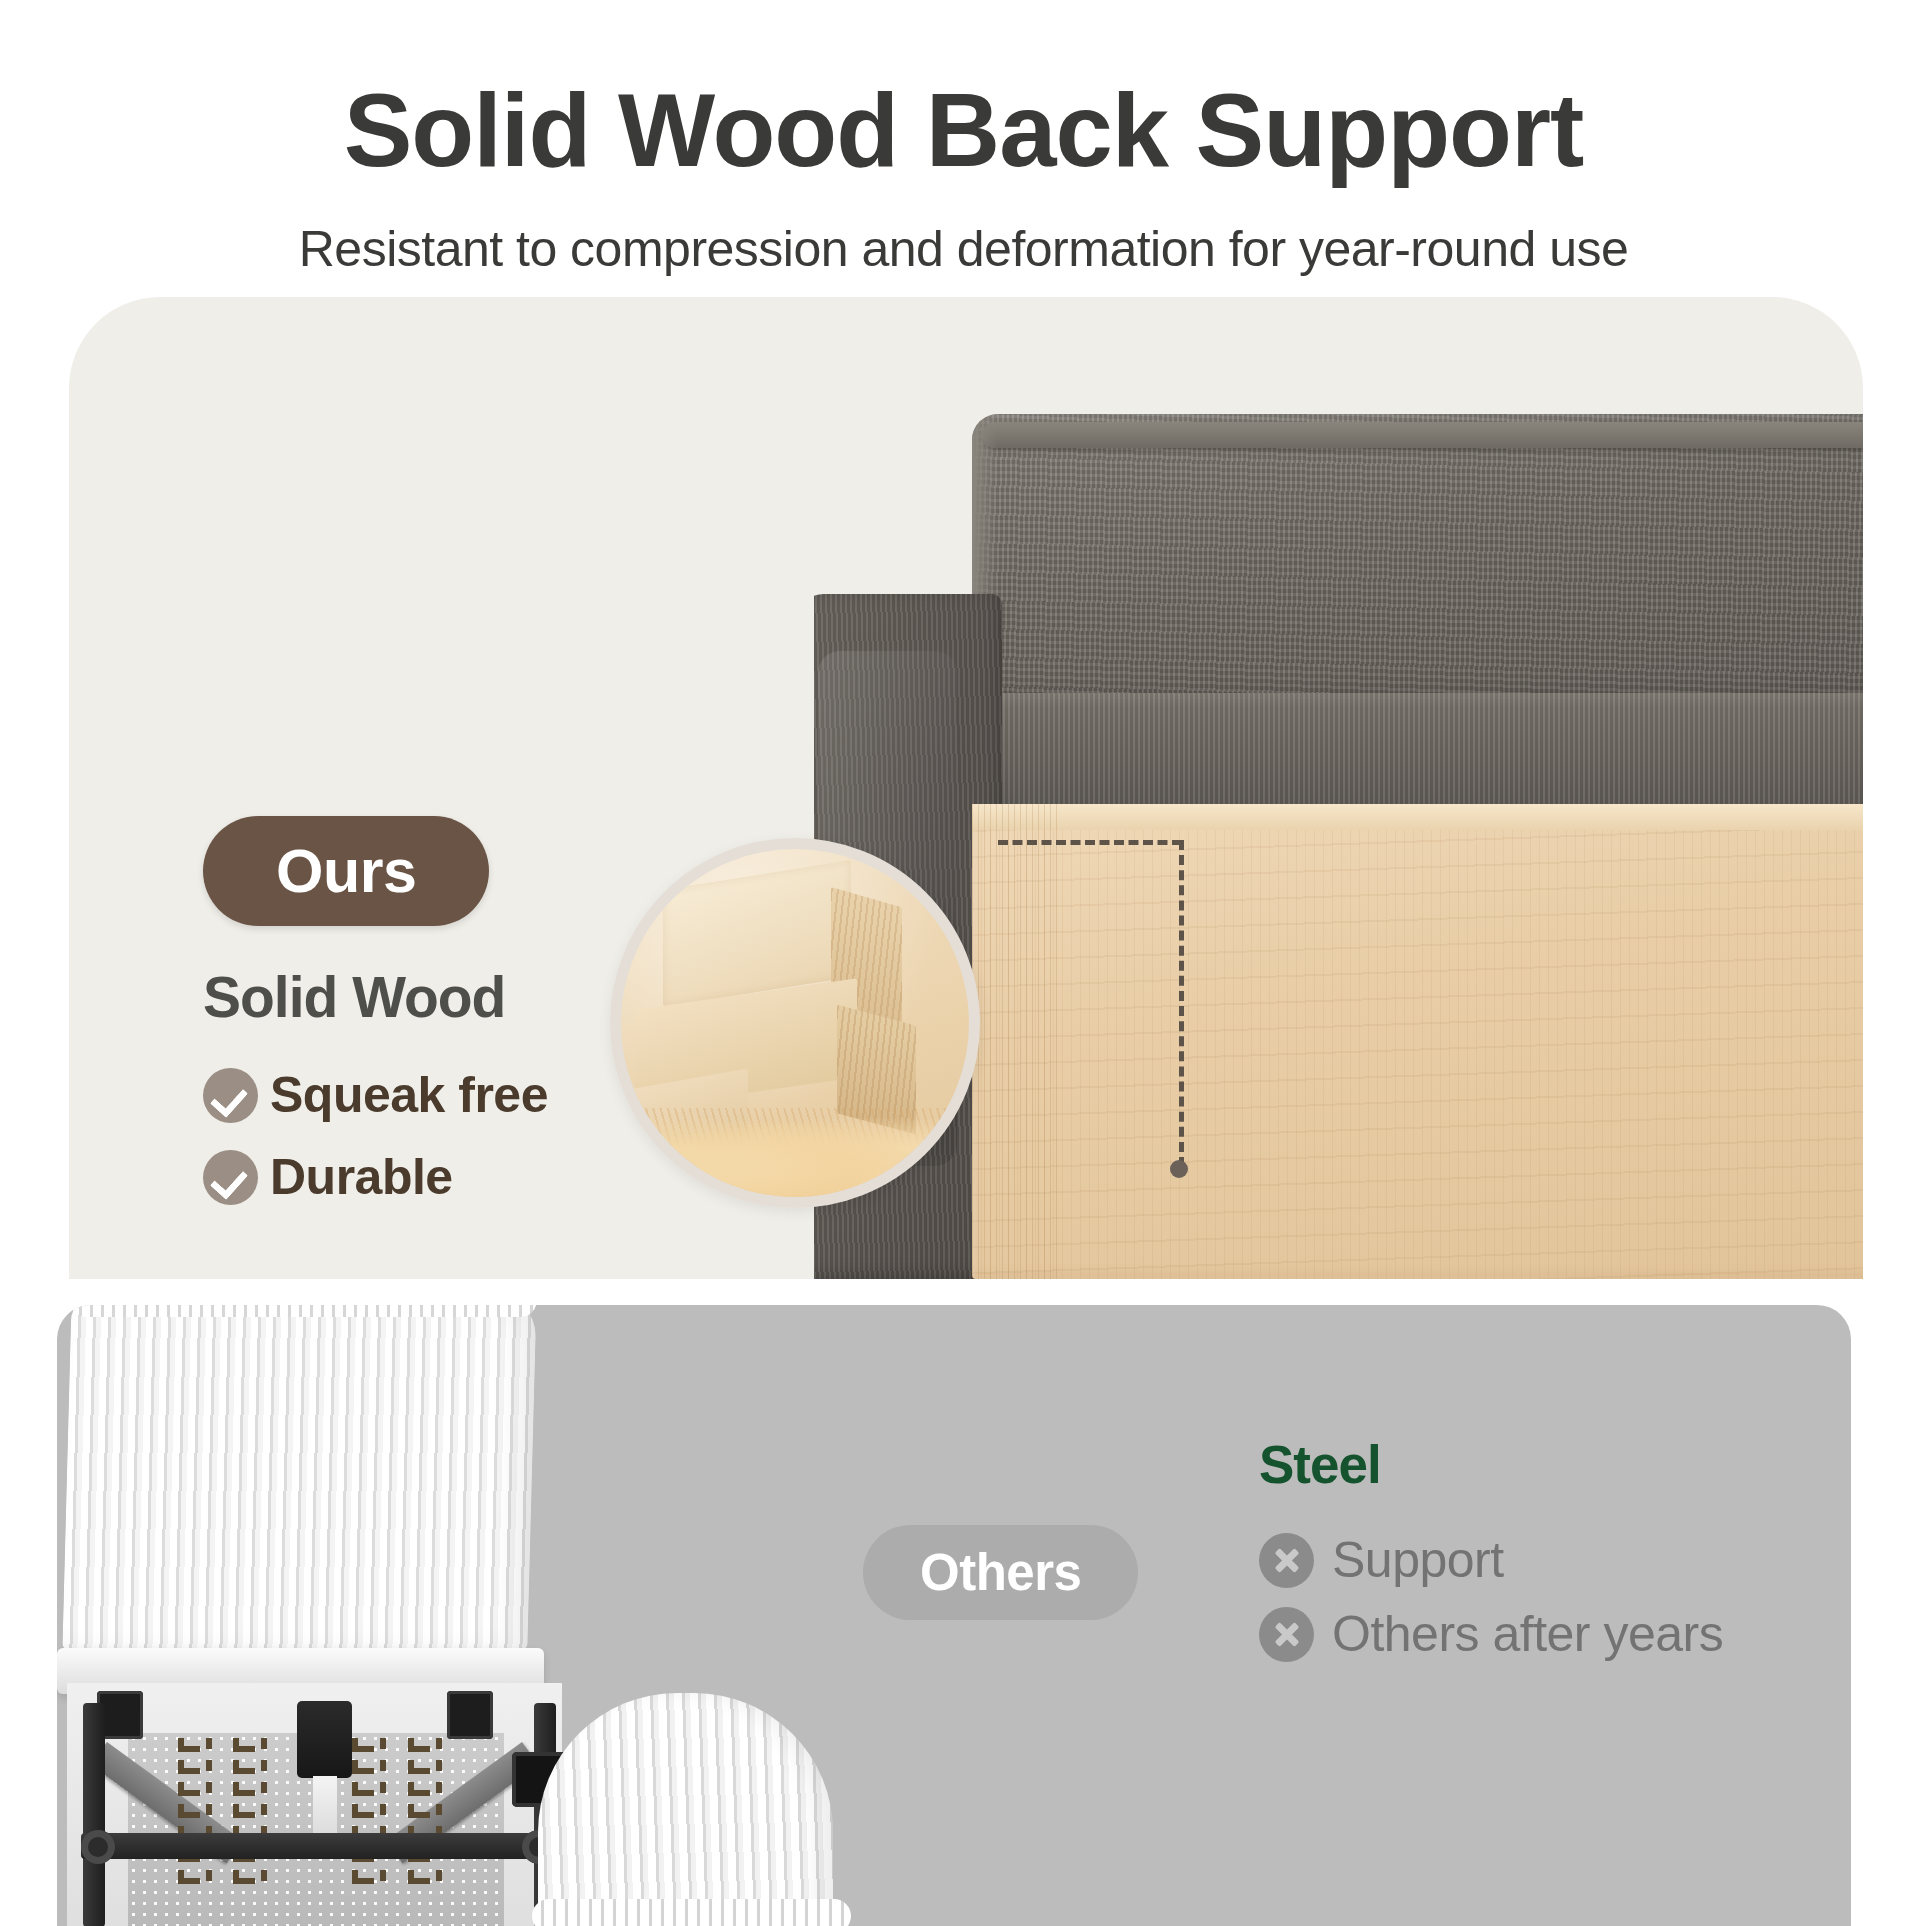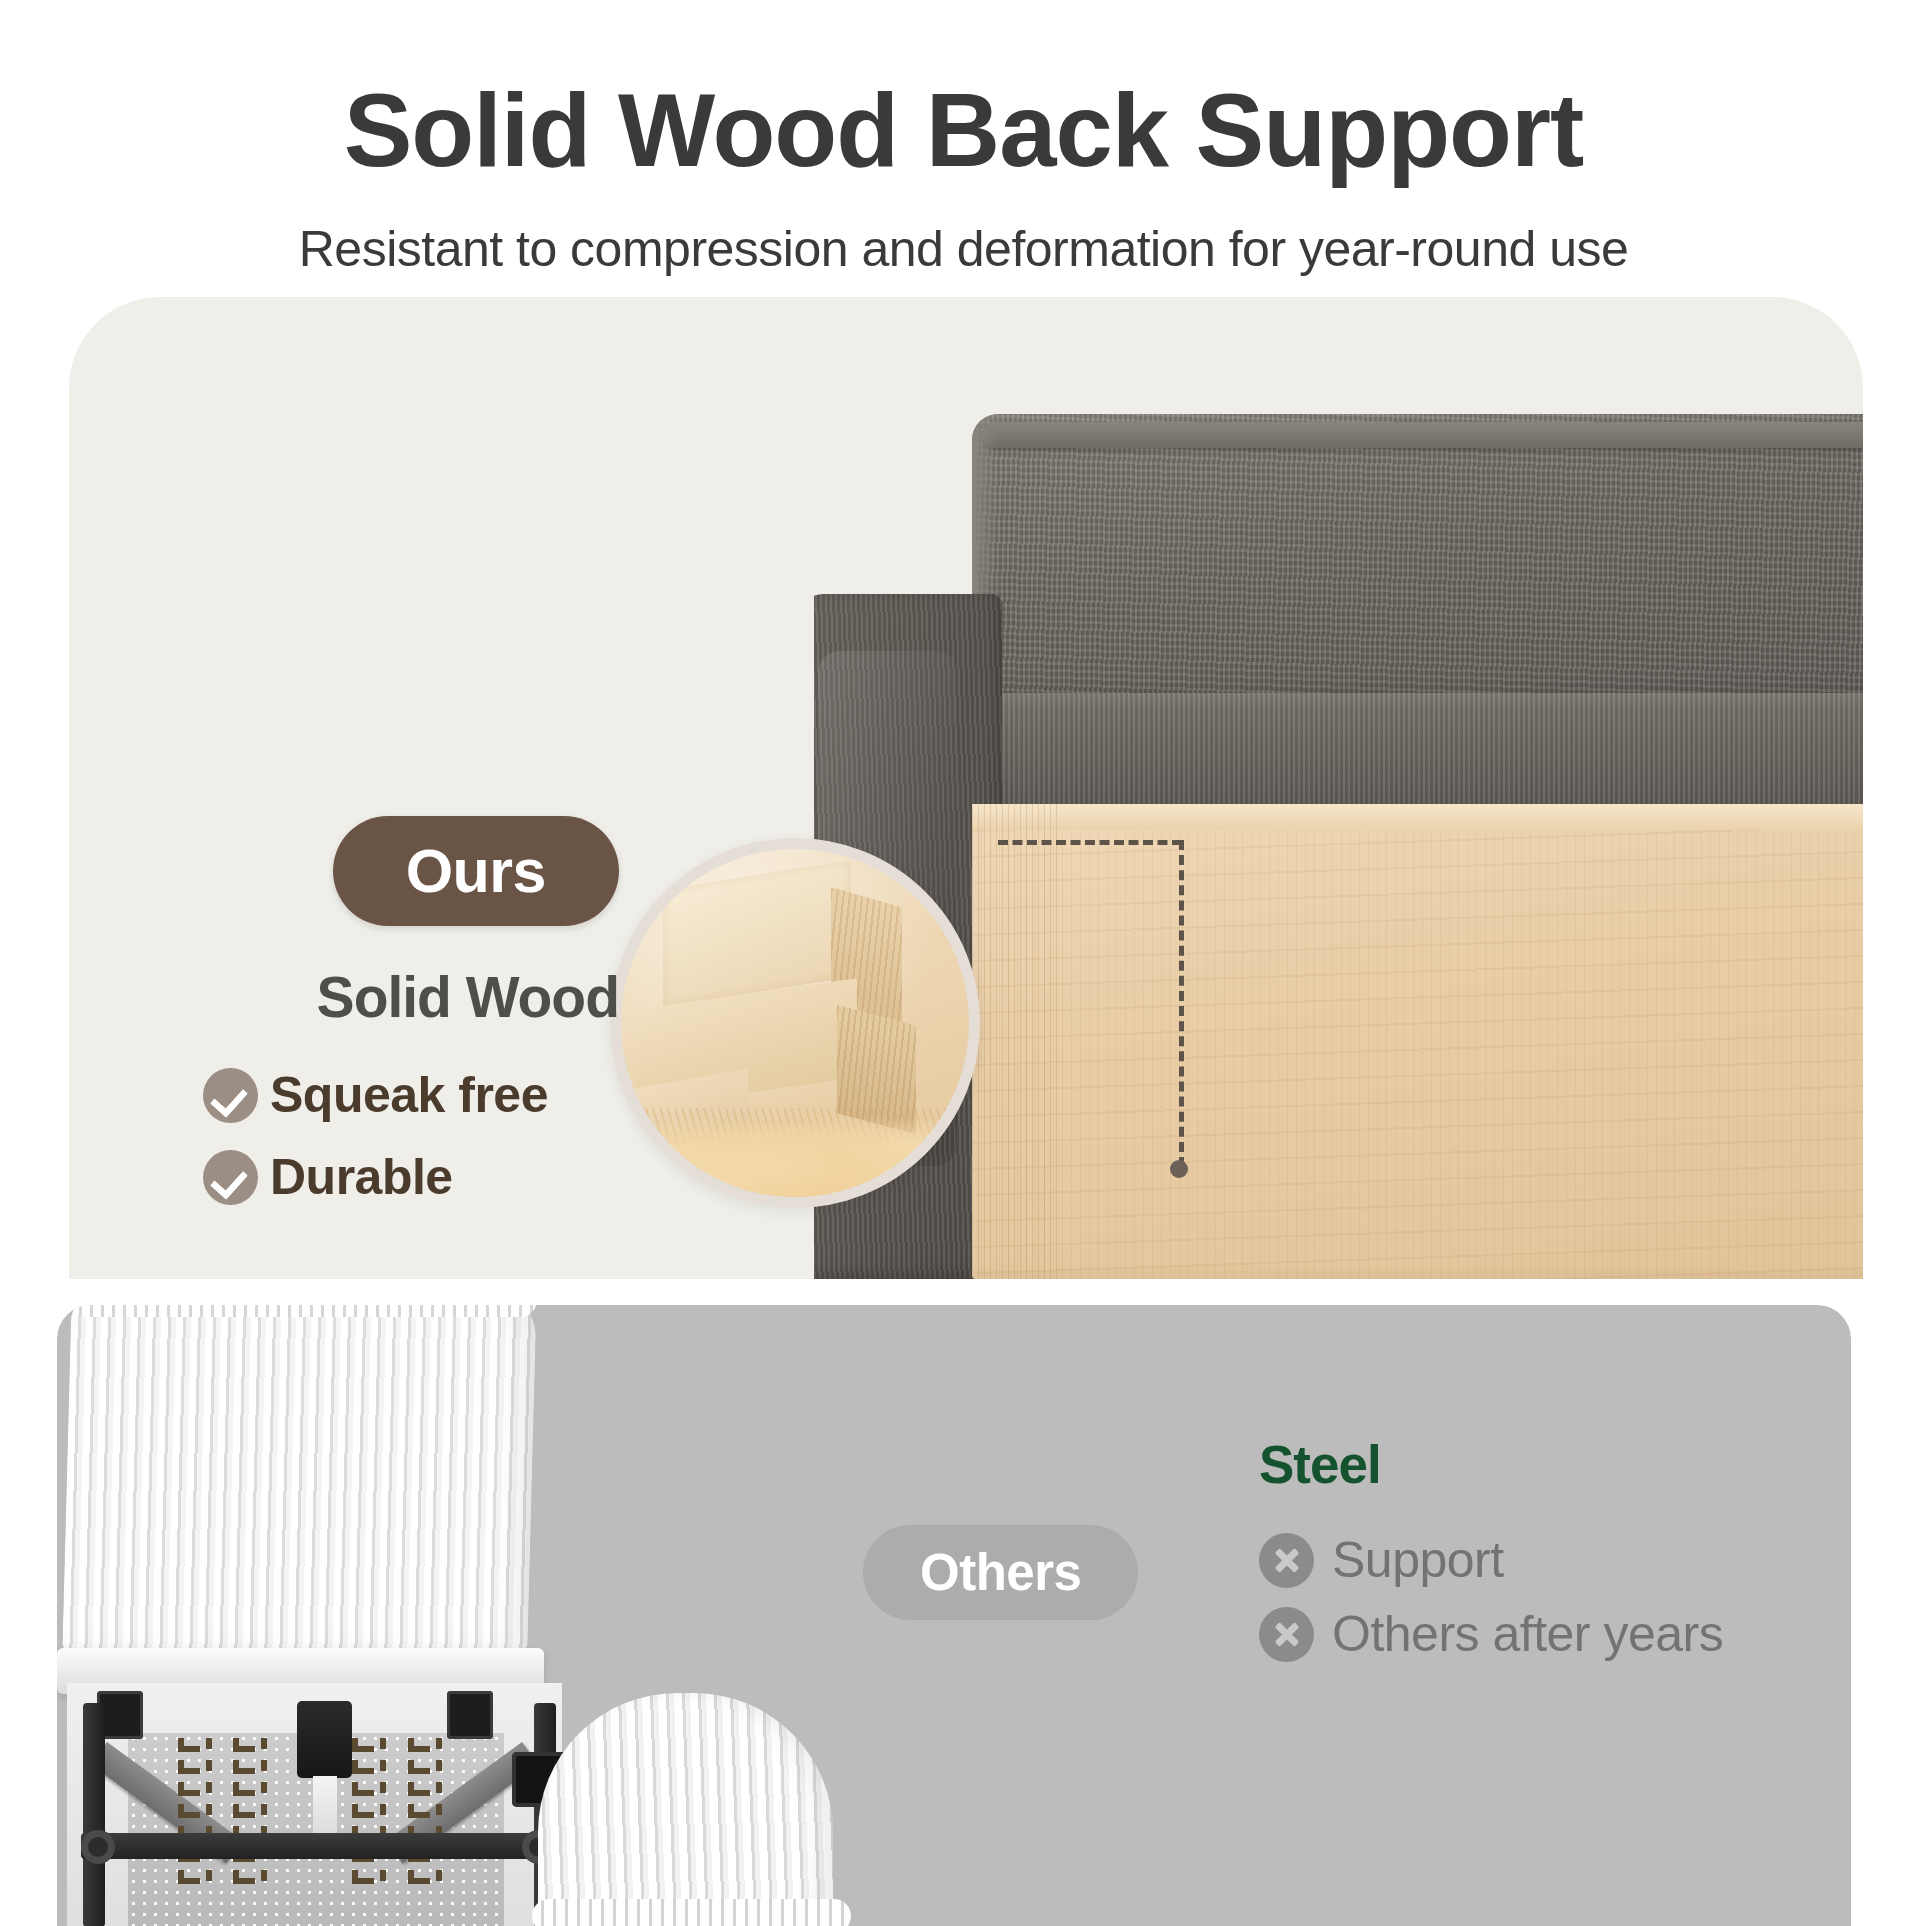--- a/index.html
+++ b/index.html
@@ -22,21 +22,20 @@
     font-size:50px;line-height:1.2;font-weight:normal;
     color:#3a3a38;margin-top:34px;letter-spacing:-0.5px;
   }
 
   
   .card-ours{
     position:absolute;left:69px;top:297px;width:1794px;height:982px;
     background:#efeee9;
     border-radius:91px 91px 0 0;
     overflow:hidden;
-    text-align:right;
   }
 
   
   .sofa-photo{position:absolute;right:0;top:0;width:1049px;height:982px;overflow:hidden;}
   .cushion{
     position:absolute;left:158px;top:117px;width:931px;height:297px;
     background:
       repeating-linear-gradient(92deg, rgba(255,255,255,.10) 0 2px, rgba(0,0,0,.07) 2px 5px),
       repeating-linear-gradient(2deg, rgba(255,255,255,.07) 0 3px, rgba(0,0,0,.05) 3px 7px),
       linear-gradient(170deg,#7f7a72 0%,#6c6760 45%,#5f5a54 100%);

